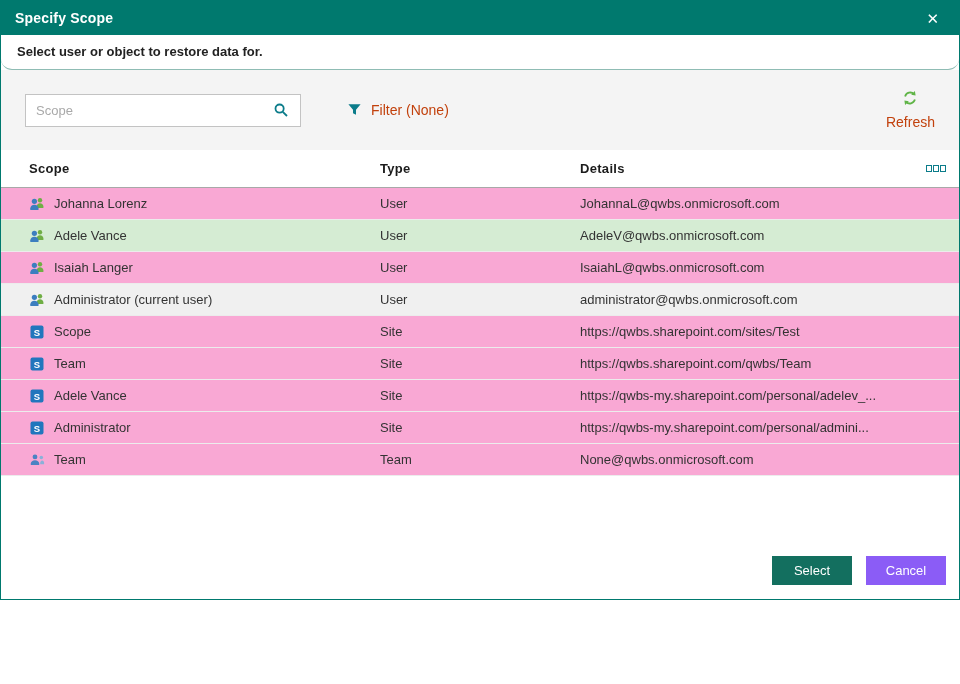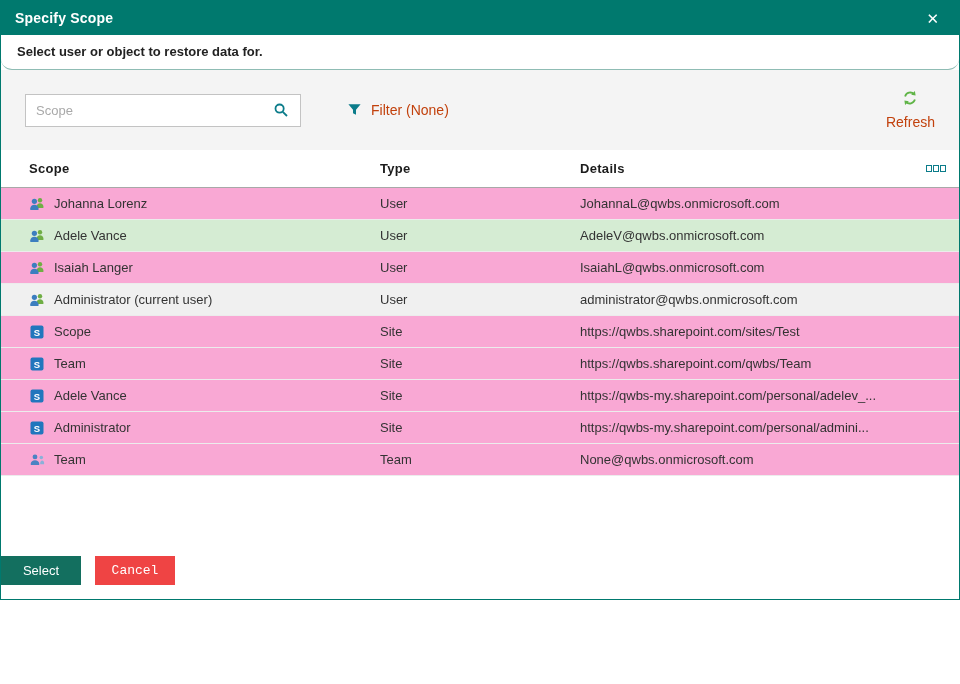--- a/index.html
+++ b/index.html
@@ -83,30 +83,30 @@
   .row.highlighted { background:#f0f0f0; }
   .c-name { display:flex; align-items:center; gap:9px; overflow:hidden; white-space:nowrap; }
   .icon-slot { display:flex; width:16px; height:16px; flex:0 0 auto; }
   .c-type, .c-details { overflow:hidden; white-space:nowrap; text-overflow:ellipsis; }
 
   .table-body { flex:0 0 auto; }
 
   
   .footer {
     margin-top:auto;
-    display:flex; gap:14px;
+    display:flex; justify-content:flex-end; gap:14px;
     padding:0 13px 14px 0;
   }
   .btn {
     min-width:80px; height:29px;
     border:none; color:#fff; font-size:13px; font-family:inherit;
     cursor:pointer;
   }
   .btn.select { background:#136f5f; }
-  .btn.cancel { background:#ef4444;font-family:Liberation Mono, monospace; }
+  .btn.cancel { background:#8b5cf6; }
 </style>
 </head>
 <body>
 
 <div class="dialog">
 
   <div class="titlebar">
     <span class="title">Specify Scope</span>
     <span class="close">✕</span>
   </div>

